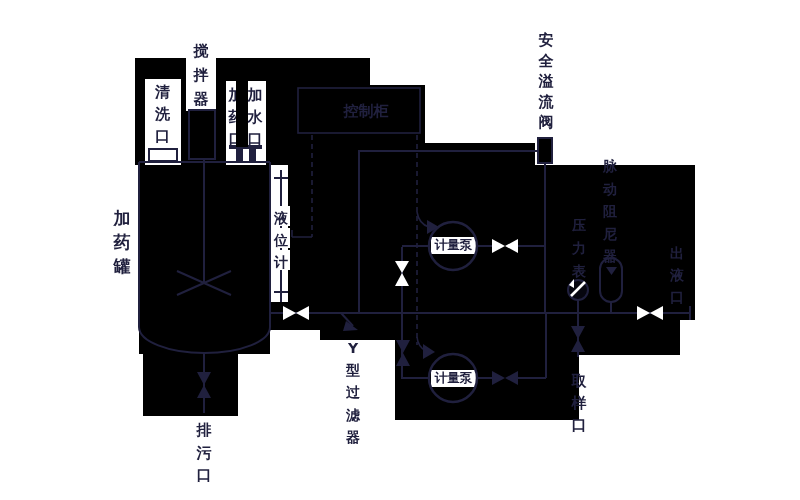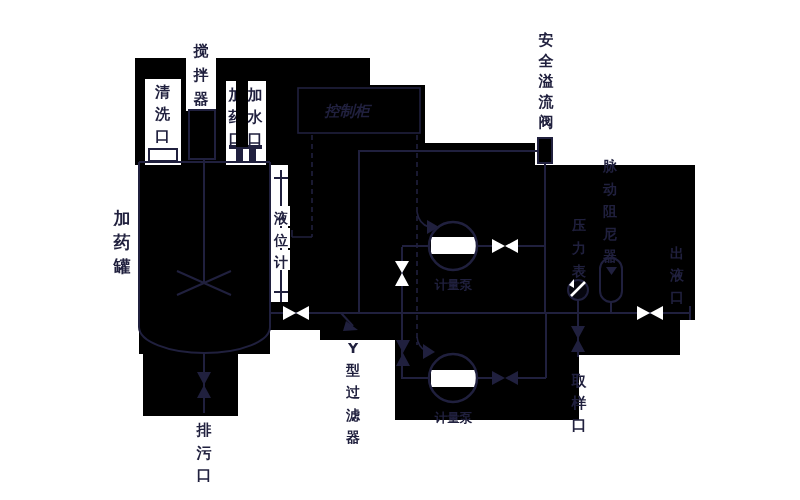--- a/index.html
+++ b/index.html
@@ -2,21 +2,21 @@
 <html><head>
 <meta charset="utf-8">
 <style>
   html,body{margin:0;padding:0;background:#ffffff;}
   #stage{position:relative;width:800px;height:500px;background:#ffffff;overflow:hidden;
          font-family:"DejaVu Sans",sans-serif;}
   #diagram-svg{position:absolute;left:0;top:0;}
   .lbl{position:absolute;color:#20203e;font-weight:700;z-index:5;}
   .lbl .vc{display:block;text-align:center;}
   .hlbl{position:absolute;color:#20203e;font-weight:700;z-index:5;text-align:center;}
-  .slot-label{display:flex;align-items:center;justify-content:center;margin-top:40px;}
+  .slot-label{display:flex;align-items:center;justify-content:center;}
   .black-strip{position:absolute;background:#000;z-index:6;}
 </style>
 </head>
 <body>
 
 <div id="stage">
 
   <svg id="diagram-svg" width="800" height="500" viewBox="0 0 800 500" xmlns="http://www.w3.org/2000/svg">
 
     <g fill="#000000">
@@ -191,21 +191,21 @@
     </div>
 
   <div class="lbl" style="left:240px;top:84px;width:30px;font-size:15px;line-height:22px;">
       <span class="vc">加</span>
       <span class="vc">水</span>
       <span class="vc">口</span>
     </div>
 
   <div class="black-strip" style="left:236px;top:81px;width:12px;height:66px;"></div>
 
-  <div class="hlbl" style="left:316px;top:102px;width:62px;font-size:15px;font-style:italic;">控制柜</div>
+  <div class="hlbl" style="left:335px;top:102px;width:62px;font-size:15px;">控制柜</div>
 
   <div class="lbl" style="left:272px;top:207px;width:18px;font-size:14px;line-height:22px;">
       <span class="vc">液</span>
       <span class="vc">位</span>
       <span class="vc">计</span>
     </div>
 
   <div class="lbl" style="left:187px;top:419px;width:34px;font-size:15px;line-height:22.5px;">
       <span class="vc">排</span>
       <span class="vc">污</span>

